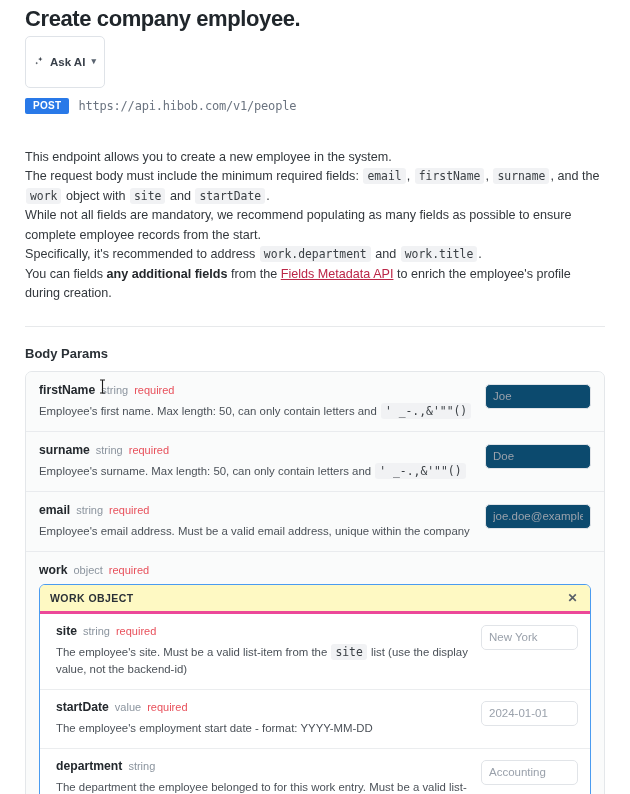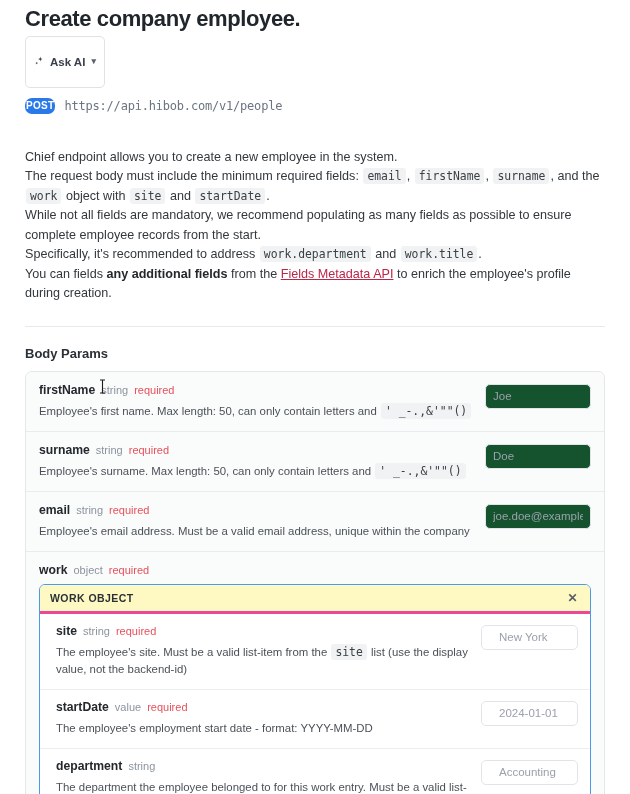--- a/index.html
+++ b/index.html
@@ -30,21 +30,21 @@
     padding: 19px 8px; font-size: 11.5px; font-weight: bold; color: #39404a;
     cursor: pointer; white-space: nowrap; margin-top: 2px;
   }
   .ask-ai-btn .sparkle { width: 11px; height: 11px; display:block; }
   .chev { font-size: 9px; color: #5a6470; margin-left: 1px; }
 
   
   .endpoint-row { display: flex; align-items: center; gap: 9px; margin-top: 10px; }
   .method-badge {
     background: #2979e8; color: #fff; font-size: 10px; font-weight: bold;
-    letter-spacing: .3px; padding: 3px 1px; border-radius: 7px; line-height: 1;
+    letter-spacing: .3px; padding: 3px 8px; border-radius: 2px; line-height: 1;
   }
   .endpoint-url {
     font-family: "DejaVu Sans Mono", monospace; font-size: 12px; color: #6b7480;
     letter-spacing: -0.2px;
   }
 
   
   .desc { margin-top: 34px; font-size: 12.6px; line-height: 19.5px; color: #33383d; }
   .desc p { margin: 0; }
   code.inline {
@@ -66,21 +66,21 @@
   .param-row:last-child { border-bottom: none; }
   .param-row.no-border { border-bottom: none; }
   .param-main { flex: 1 1 auto; min-width: 0; }
   .param-head { display: flex; align-items: baseline; gap: 6px; flex-wrap: wrap; }
   .param-name { font-size: 12.2px; font-weight: bold; color: #23282d; }
   .param-type { font-size: 11px; color: #8b949e; }
   .param-required { font-size: 11px; color: #e8505b; }
   .param-desc { font-size: 11.4px; color: #4b5158; line-height: 17px; margin-top: 6px; }
   .param-input {
     flex: 0 0 auto; width: 106px; height: 25px; border: 1px solid #e1e4e8;
-    border-radius: 5px; background: #14532d; font-size: 11.5px; color: #9aa1ab;
+    border-radius: 5px; background: #0c4a6e; font-size: 11.5px; color: #9aa1ab;
     padding: 0 7px; font-family: "Liberation Sans", sans-serif; margin-top: 1px;
     overflow: hidden; white-space: nowrap;
   }
   .param-input::placeholder { color: #9aa1ab; }
 
   
   .work-wrap { padding: 0 13px 13px 13px; background: #fafbfb; }
   .work-box { border: 1px solid #4a9bf0; border-radius: 6px; background: #fff; overflow: hidden; }
   .work-header {
     display: flex; align-items: center; justify-content: space-between;
@@ -91,21 +91,21 @@
   .work-close { font-size: 12px; color: #585f68; cursor: pointer; line-height: 1; padding: 0 2px; }
   .work-body { background: #fff; }
   .sub-row {
     display: flex; justify-content: space-between; align-items: flex-start; gap: 10px;
     padding: 10px 12px 11px 16px; border-bottom: 1px solid #ebedef; background: #fff;
   }
   .sub-row:last-child { border-bottom: none; }
   .sub-input {
     flex: 0 0 auto; width: 97px; height: 25px; border: 1px solid #e1e4e8;
     border-radius: 5px; background: #fff; font-size: 11.5px; color: #9aa1ab;
-    padding: 0 17px; font-family: "Liberation Sans", sans-serif; margin-top: 1px;
+    padding: 0 7px; font-family: "Liberation Sans", sans-serif; margin-top: 1px;
     overflow: hidden; white-space: nowrap;
   }
   .sub-input::placeholder { color: #9aa1ab; }
 
   
   .ibeam { position: absolute; left: 99px; top: 379px; width: 7px; height: 15px; pointer-events: none; }
 </style>
 </head>
 <body>
 
@@ -124,21 +124,21 @@
       <span class="chev">▾</span>
     </button>
   </div>
 
   <div class="endpoint-row">
     <span class="method-badge">POST</span>
     <span class="endpoint-url">https://api.hibob.com/v1/people</span>
   </div>
 
   <div class="desc">
-    <p>Chief endpoint allows you to create a new employee in the system.</p>
+    <p>This endpoint allows you to create a new employee in the system.</p>
     <p>
       <span>The request body must include the minimum required fields:</span>
       <code class="inline">email</code><span>,</span>
       <code class="inline">firstName</code><span>,</span>
       <code class="inline">surname</code><span>, and the</span>
       <code class="inline">work</code>
       <span>object with</span>
       <code class="inline">site</code>
       <span>and</span>
       <code class="inline">startDate</code><span>.</span>

